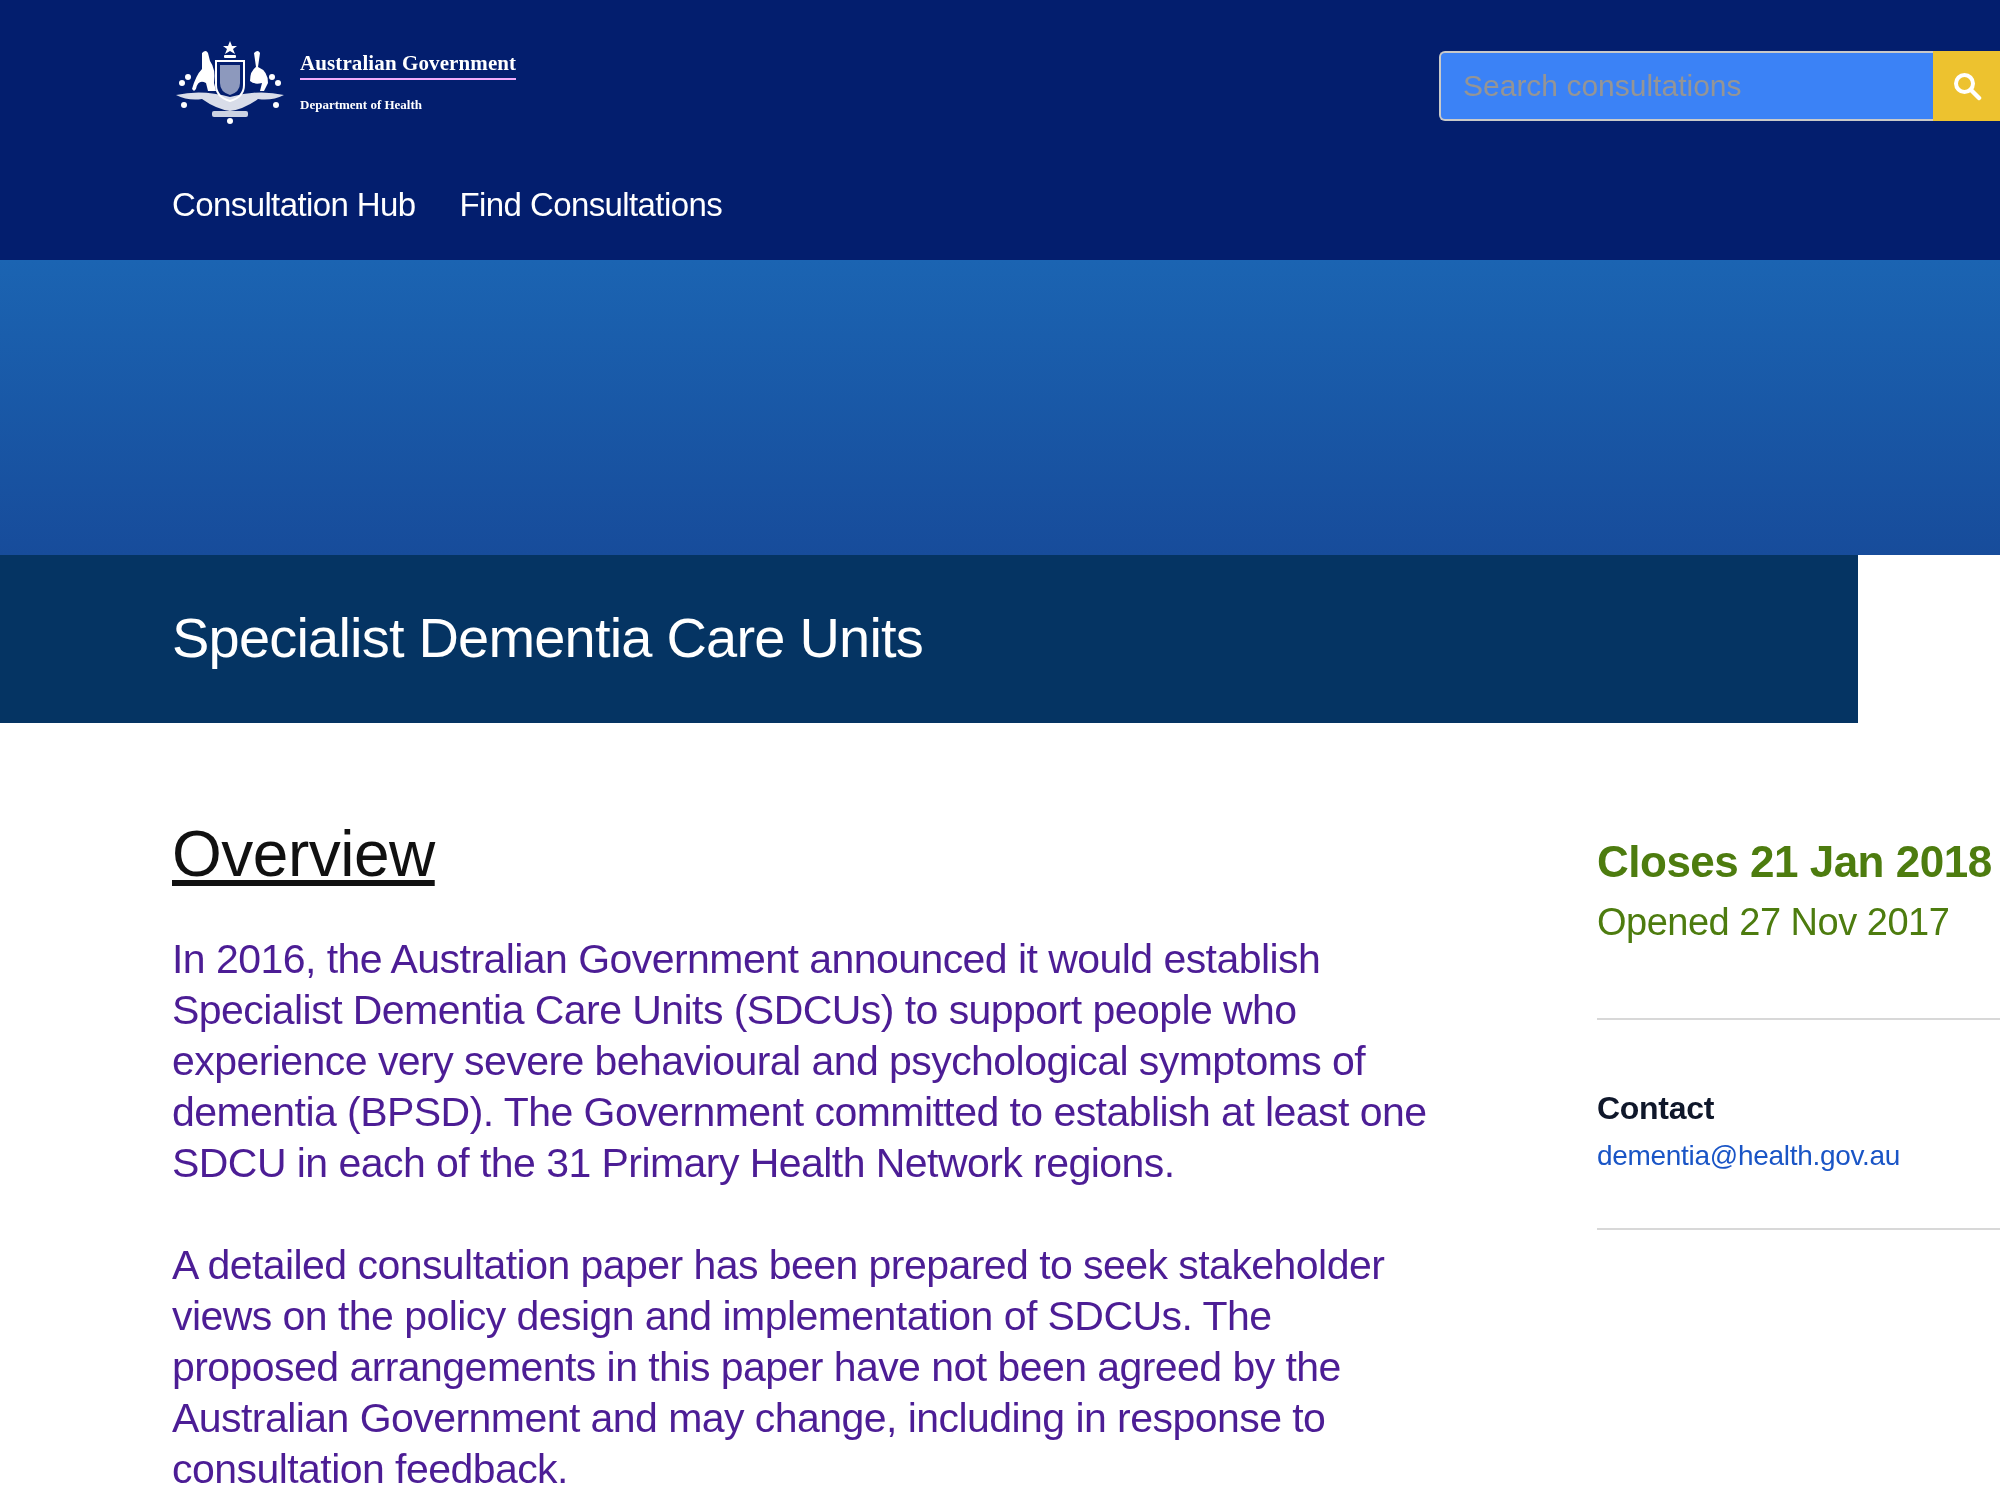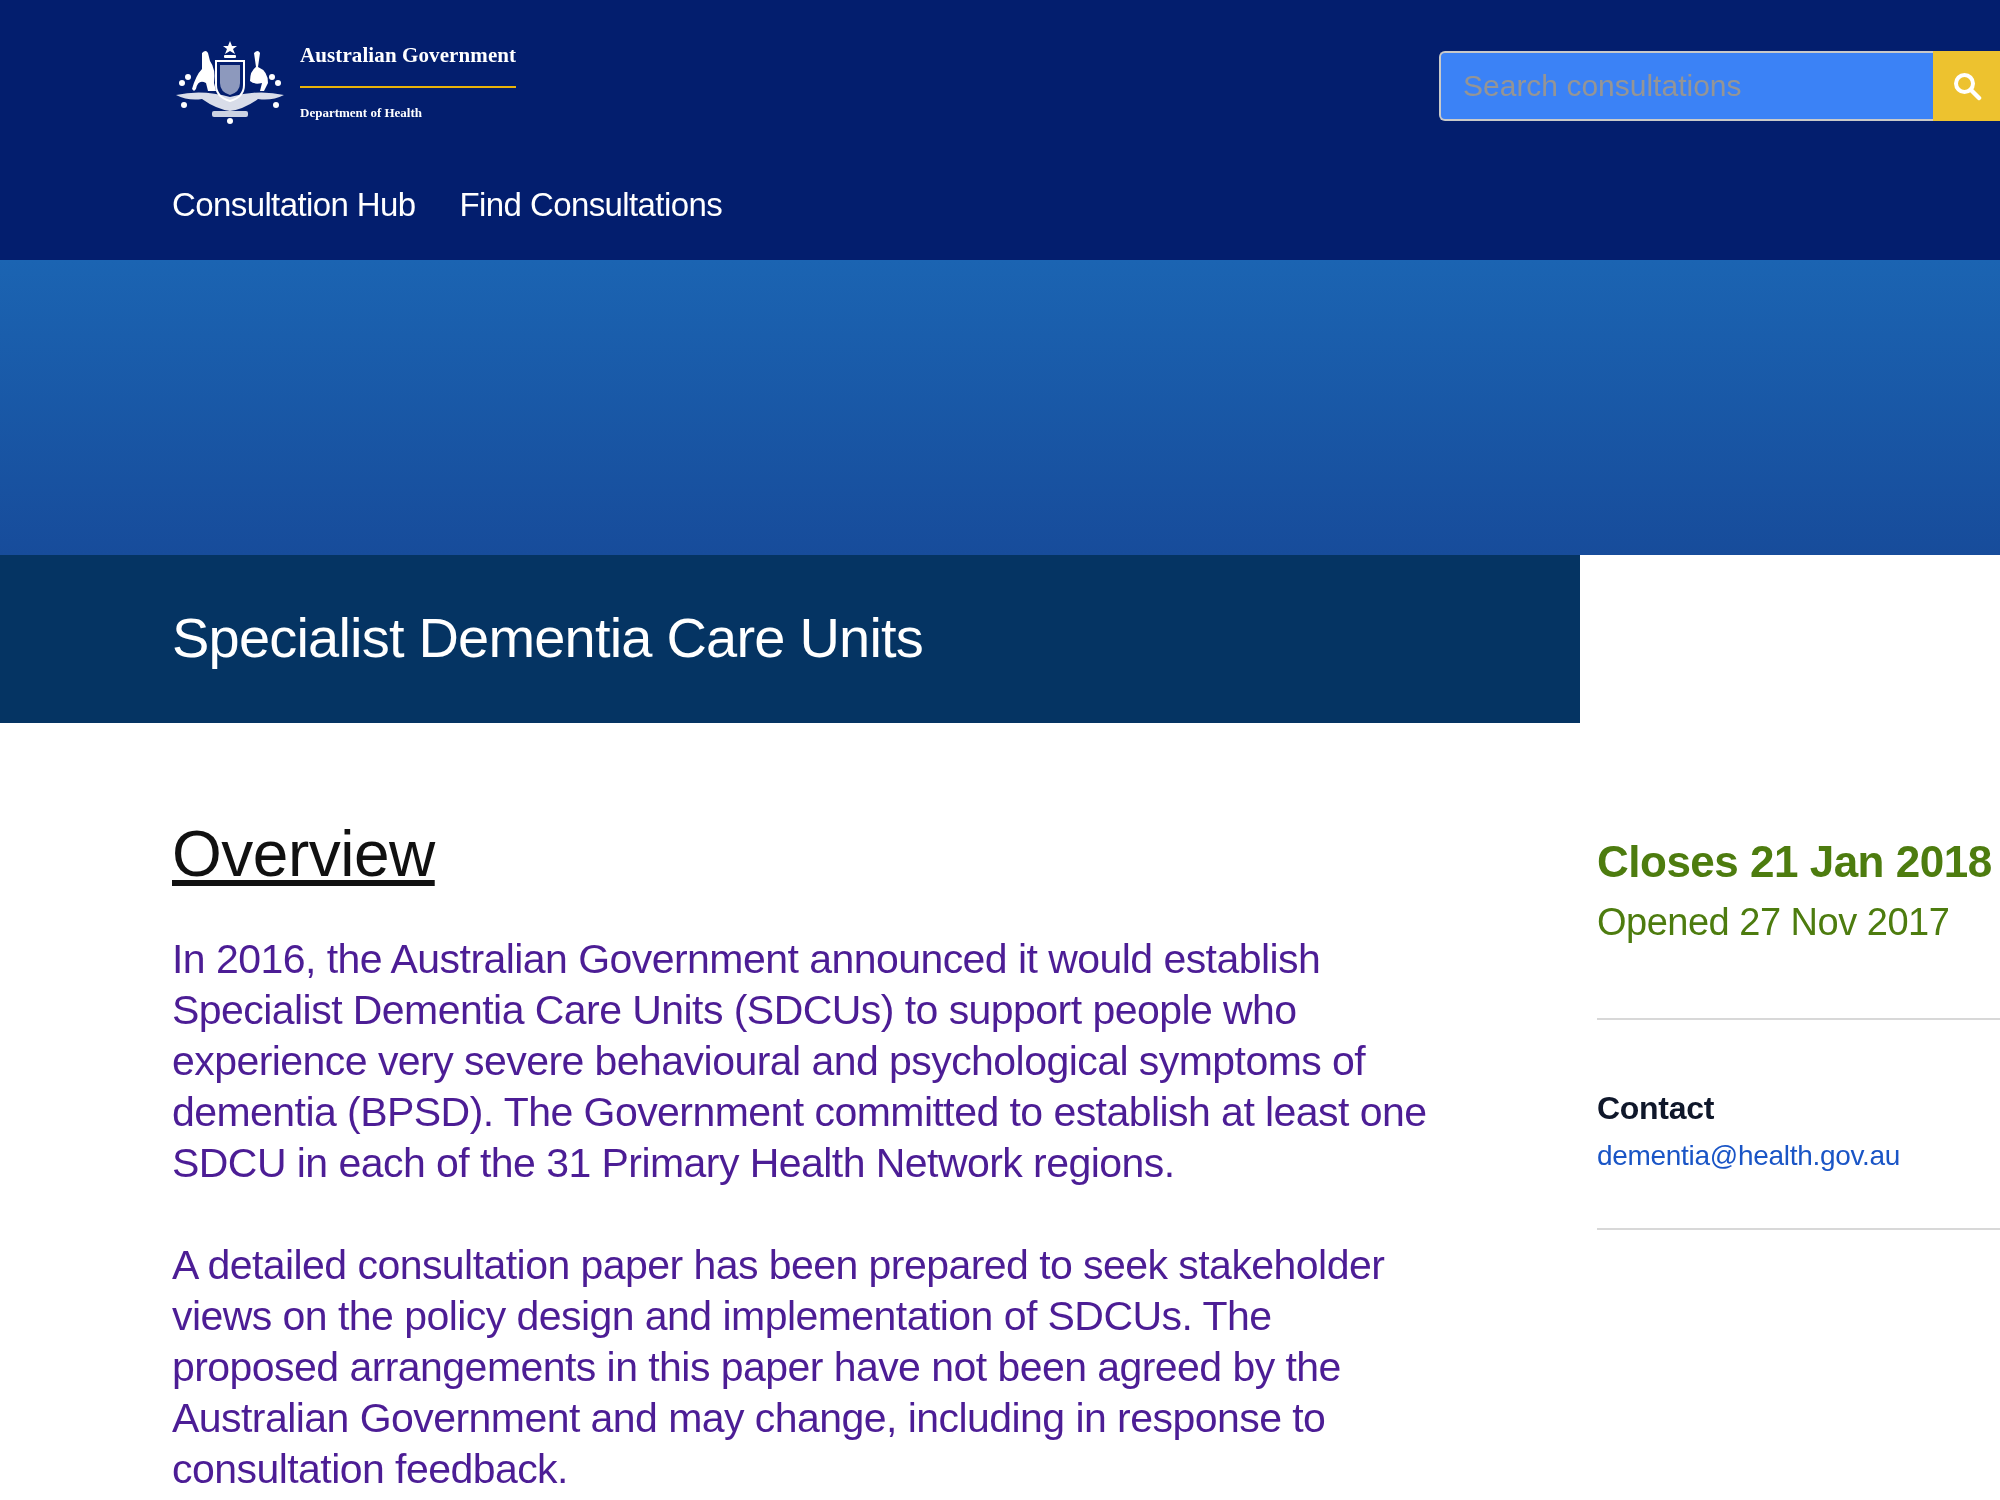--- a/index.html
+++ b/index.html
@@ -3,33 +3,33 @@
 <meta charset="utf-8">
 <style>
   * { box-sizing: border-box; margin: 0; padding: 0; }
   html, body { width: 2000px; height: 1500px; overflow: hidden; background: #ffffff; }
   body { font-family: "DejaVu Sans", "Liberation Sans", sans-serif; color: #111111; position: relative; }
 
   .topbar { position: absolute; left: 0; top: 0; width: 2000px; height: 260px; background: #031e6e; }
   .logo { position: absolute; left: 172px; top: 38px; height: 88px; display: flex; align-items: center; }
   .crest { width: 116px; height: 86px; margin-right: 12px; }
   .logo-text { display: flex; flex-direction: column; color: #ffffff; font-family: "Liberation Serif", "DejaVu Serif", serif; font-weight: bold; }
-  .logo-text .gov { font-size: 21px; letter-spacing: 0.1px; padding-bottom: 18px; border-bottom: 2px solid #eab308; white-space: nowrap; }
+  .logo-text .gov { font-size: 21px; letter-spacing: 0.1px; padding-bottom: 2px; border-bottom: 2px solid #f0abfc; white-space: nowrap; }
   .logo-text .dept { font-size: 13px; padding-top: 17px; white-space: nowrap; }
 
   .search { position: absolute; left: 1439px; top: 51px; width: 561px; height: 70px; display: flex; }
   .search input { width: 494px; height: 70px; border: 2px solid #c9c9c9; border-right: none; border-radius: 6px 0 0 6px; background: #3b82f6; padding: 0 22px; font-family: "Liberation Sans", sans-serif; font-size: 30px; color: #333; outline: none; }
   .search input::placeholder { color: #959595; }
   .search .btn { width: 67px; height: 70px; background: #edc22f; display: flex; align-items: center; justify-content: center; cursor: pointer; }
 
   .nav { position: absolute; left: 172px; top: 186px; display: flex; gap: 44px; align-items: center; }
   .nav a { color: #ffffff; font-family: "Liberation Sans", sans-serif; font-size: 33px; text-decoration: none; letter-spacing: -0.6px; cursor: pointer; }
 
   .hero { position: absolute; left: 0; top: 260px; width: 2000px; height: 295px; background: linear-gradient(to bottom, #1b64b2 0%, #174c9b 100%); }
-  .titleband { position: absolute; left: 0; top: 555px; width: 1580px; height: 168px; background: #053463; }
+  .titleband { position: absolute; left: 0; top: 555px; width: 1858px; height: 168px; background: #053463; }
   .titleband h1 { position: absolute; left: 172px; top: 50px; color: #ffffff; font-family: "Liberation Sans", sans-serif; font-weight: normal; font-size: 56px; letter-spacing: -0.8px; white-space: nowrap; }
 
   .main { position: absolute; left: 172px; top: 810px; width: 1270px; }
   .main h2 { font-family: "Liberation Sans", sans-serif; font-weight: normal; font-size: 64px; color: #111; letter-spacing: -0.5px; line-height: 88px; margin-bottom: 36px; text-decoration: underline; }
   .main p { font-family: "Liberation Sans", sans-serif; font-size: 41px; line-height: 51px; color: #4c1d95; letter-spacing: -0.55px; margin-bottom: 51px; }
 
   .side { position: absolute; left: 1597px; top: 832px; width: 403px; }
   .closes { font-family: "Liberation Sans", sans-serif; font-weight: bold; font-size: 44px; line-height: 60px; color: #4d7c0f; white-space: nowrap; letter-spacing: -0.5px; }
   .opened { font-family: "Liberation Sans", sans-serif; font-size: 38px; line-height: 60px; color: #4d7c0f; white-space: nowrap; letter-spacing: -0.5px; }
   .divider { height: 2px; background: #d8d8d8; width: 403px; }

